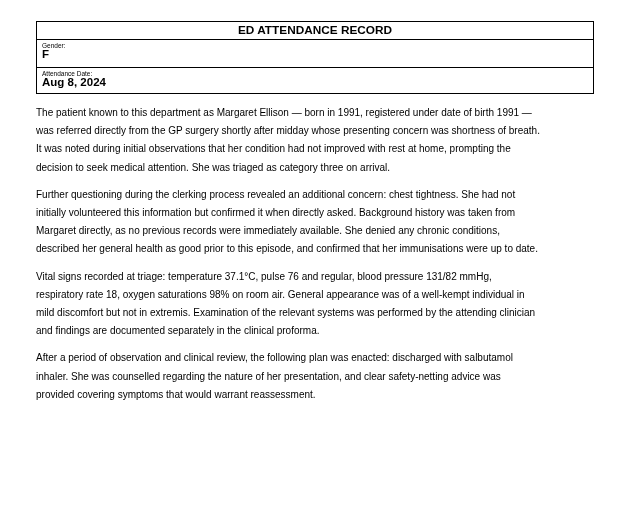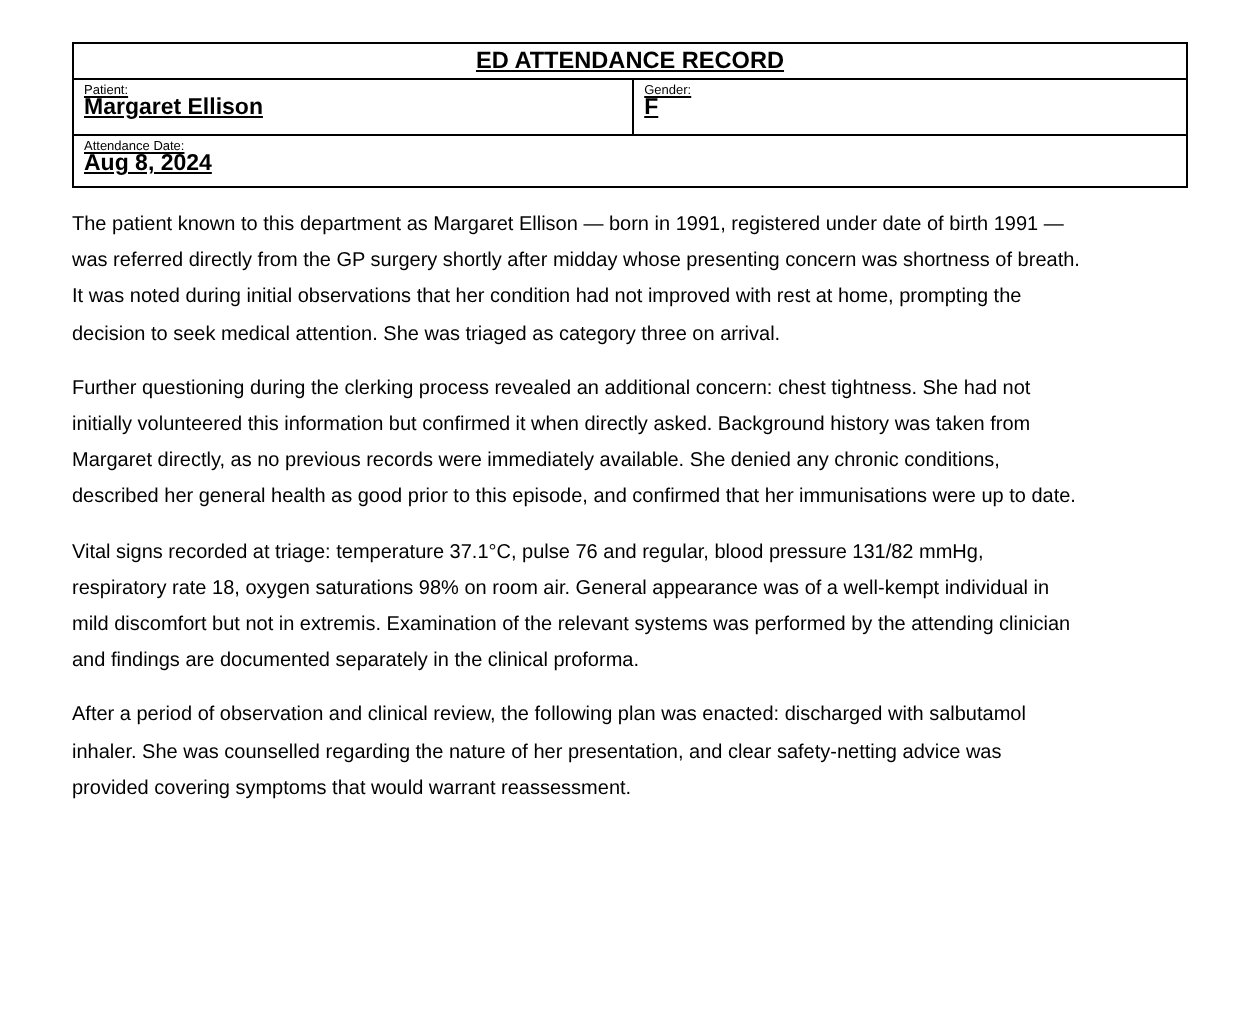--- a/index.html
+++ b/index.html
@@ -12,21 +12,20 @@
   }
   .page {
     position: absolute;
     left: 36px; top: 21px;
     width: 558px;
   }
   
   .record-table {
     border: 1px solid #000;
     width: 558px;
-    text-decoration: underline;
   }
   .title-row {
     border-bottom: 1px solid #000;
     text-align: center;
     font-weight: bold;
     font-size: 11.8px;
     line-height: 13px;
     padding: 2px 0 2px;
   }
   .trow { display: flex; width: 100%; }
@@ -69,24 +68,20 @@
 </head>
 <body>
 
 <div class="page">
 
   <div class="record-table">
 
     <div class="title-row">ED ATTENDANCE RECORD</div>
 
     <div class="trow trow2">
-      <div class="cell c-patient">
-        <span class="field-label">Patient:</span>
-        <span class="field-value">Margaret Ellison</span>
-      </div>
       <div class="cell c-gender">
         <span class="field-label">Gender:</span>
         <span class="field-value">F</span>
       </div>
     </div>
 
     <div class="trow trow3">
       <div class="cell c-attdate">
         <span class="field-label">Attendance Date:</span>
         <span class="field-value">Aug 8, 2024</span>

